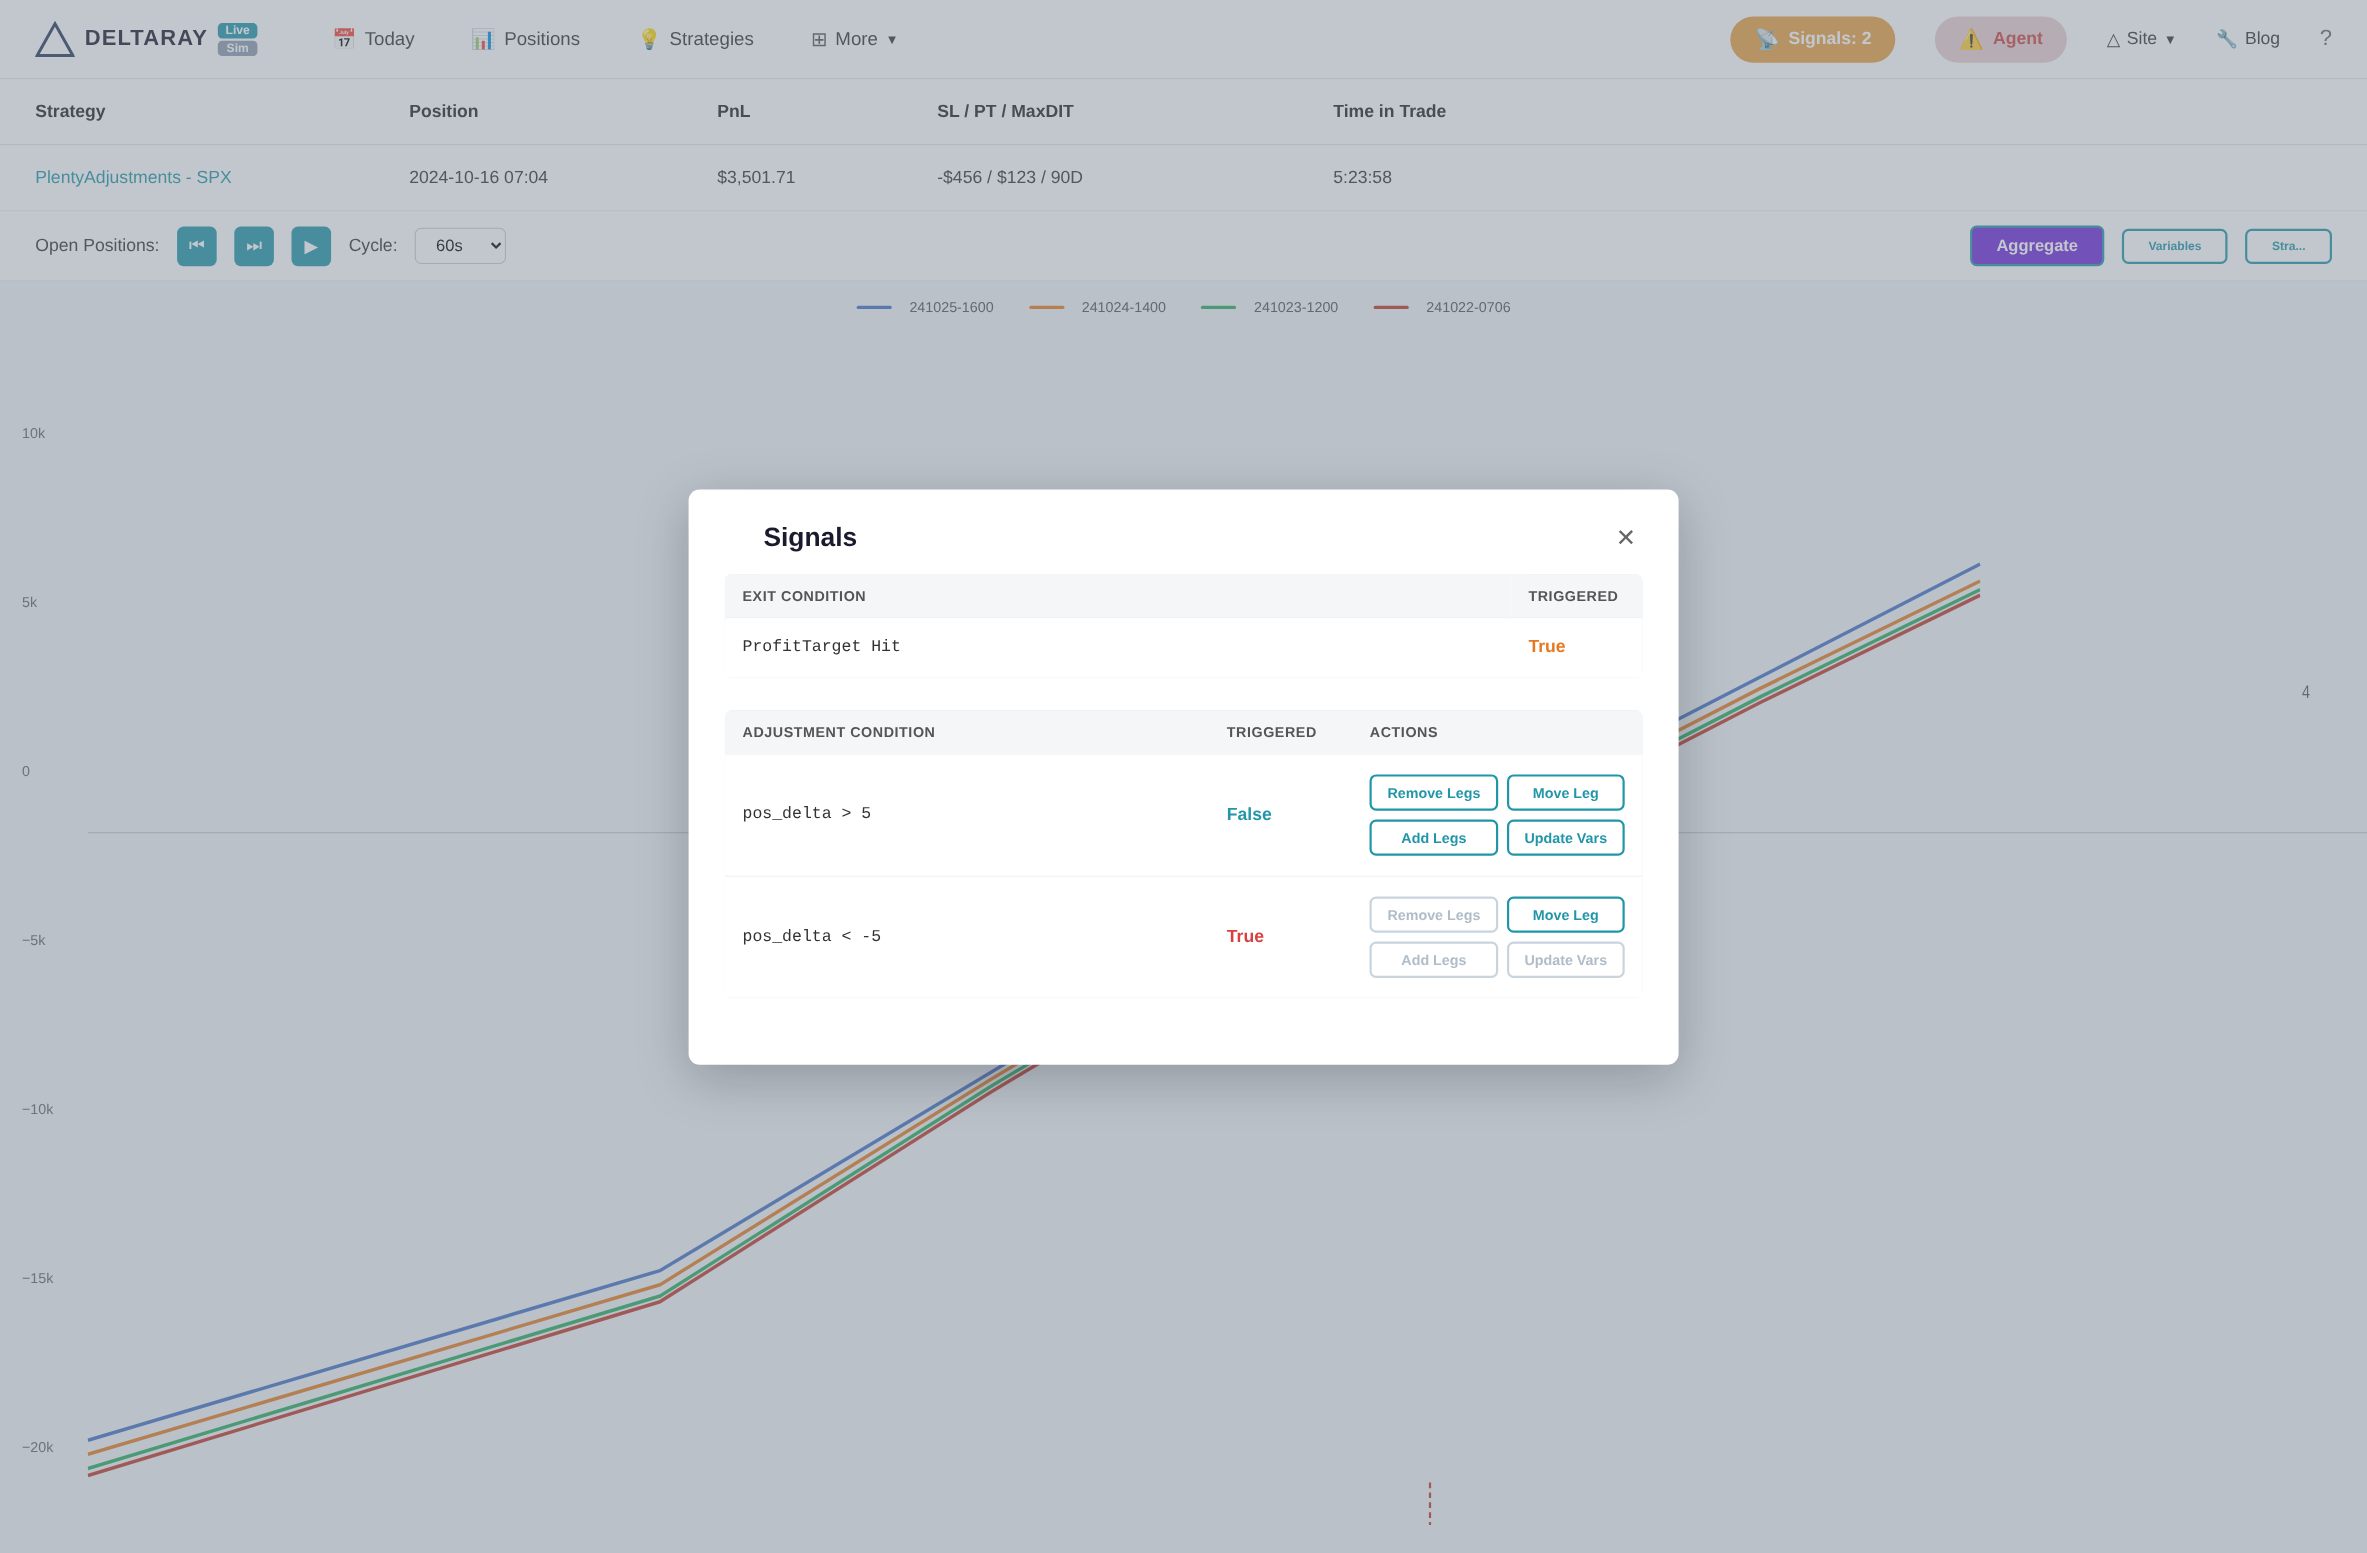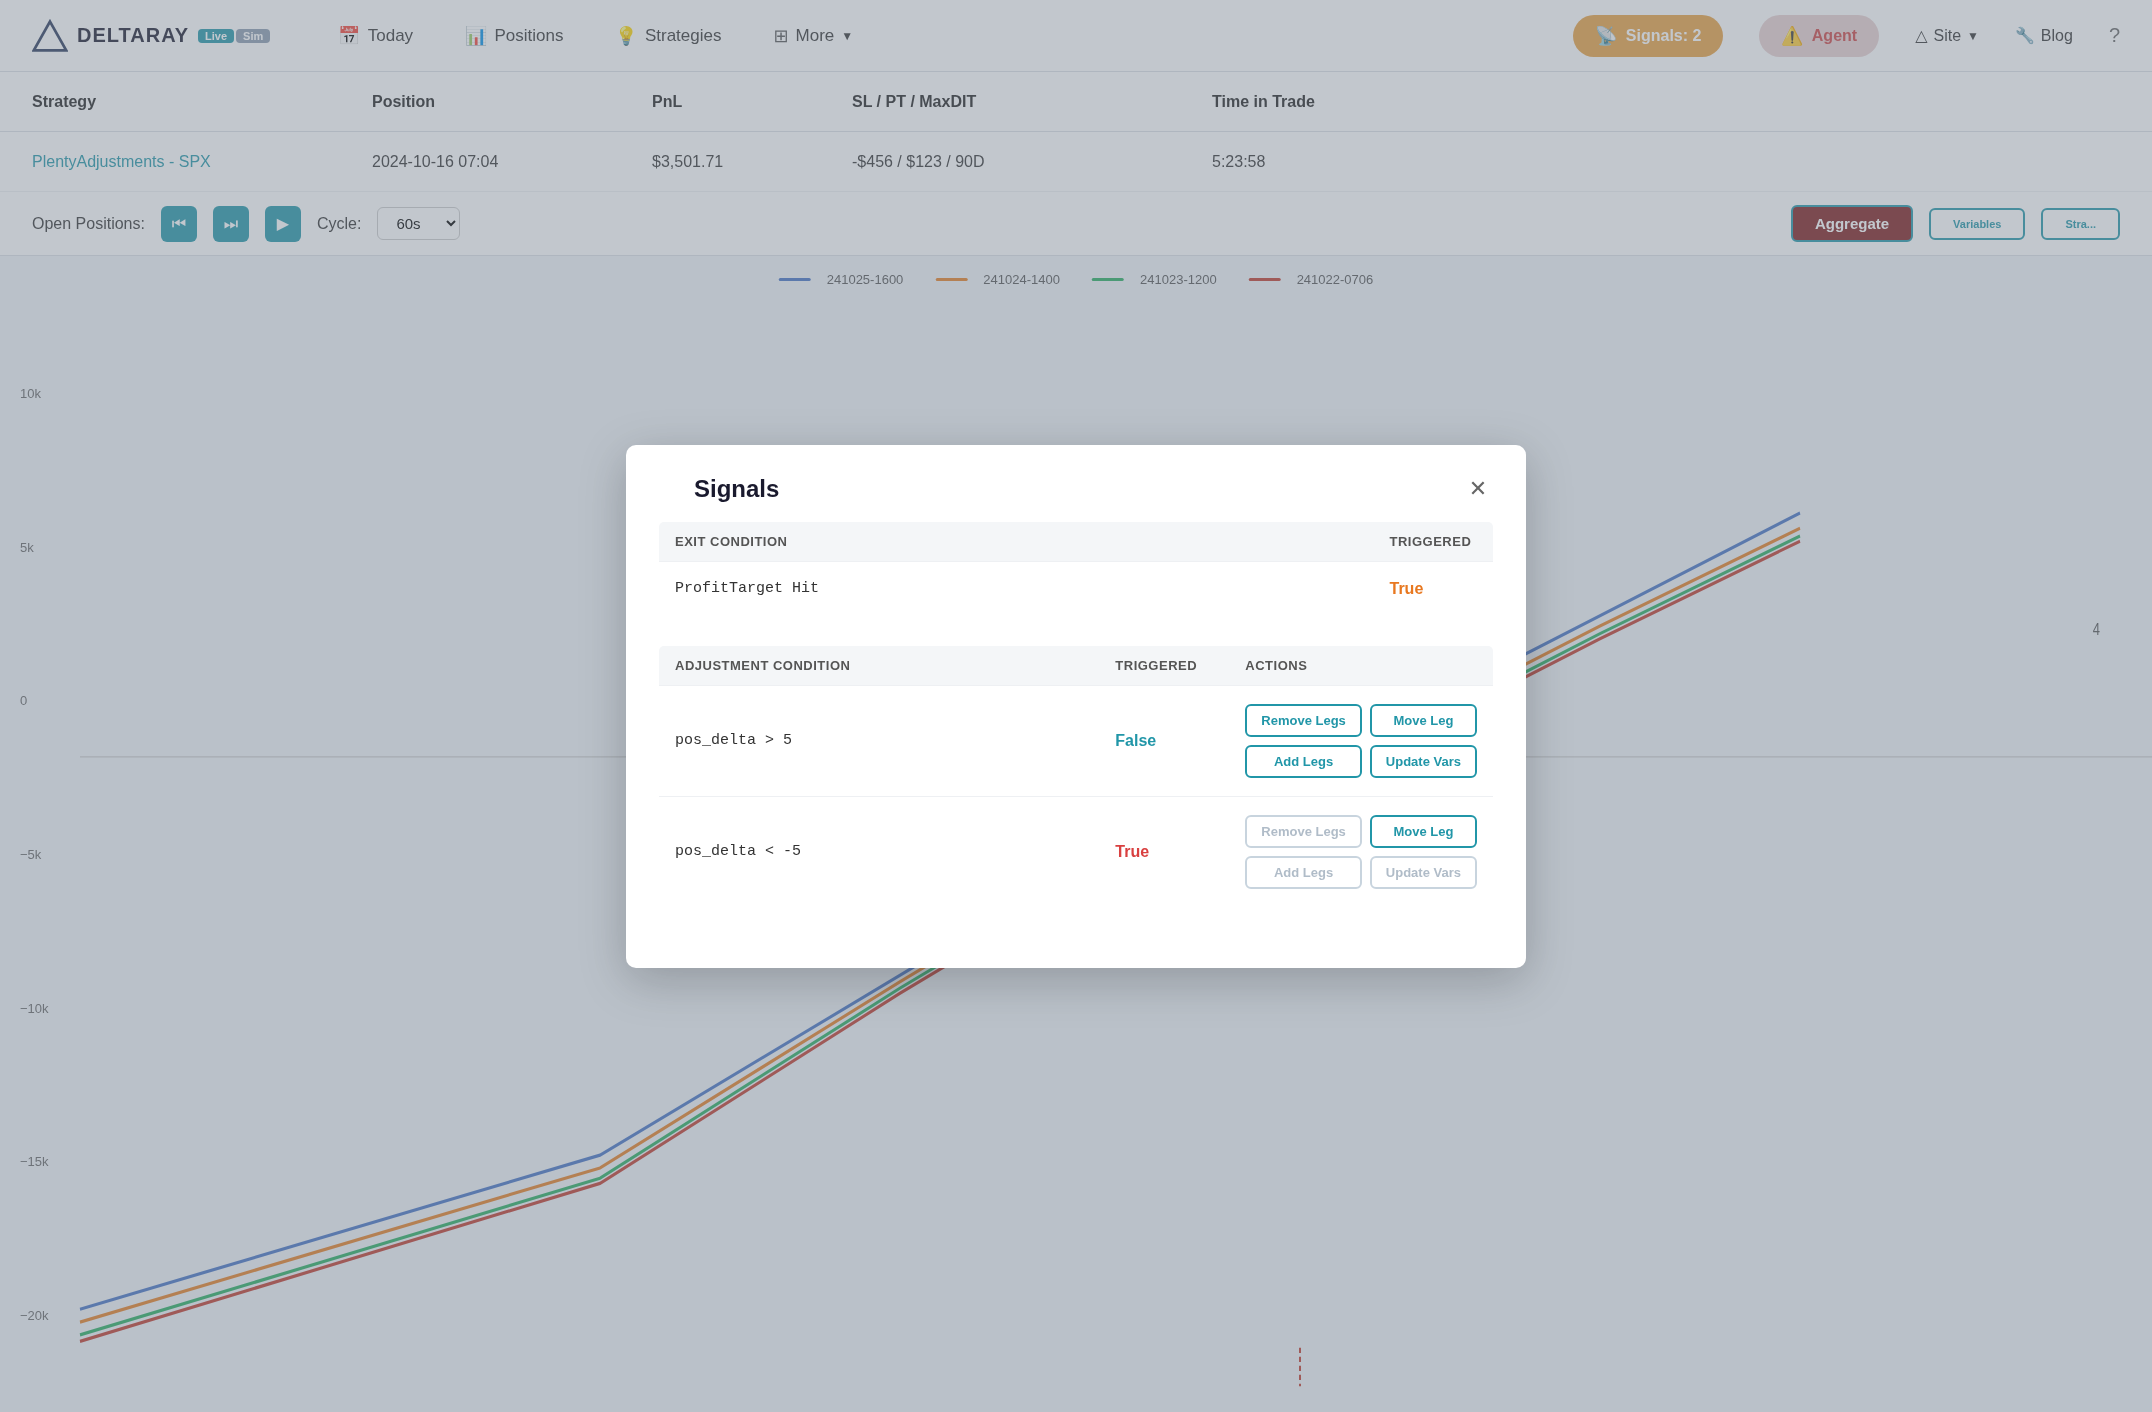--- a/index.html
+++ b/index.html
@@ -6,21 +6,21 @@
     body { font-family: -apple-system, BlinkMacSystemFont, 'Segoe UI', sans-serif; background: #e8ecef; overflow: hidden; width: 2152px; height: 1412px; }
 
     
     .navbar {
       display: flex; align-items: center; height: 72px;
       background: #fff; border-bottom: 1px solid #dde1e6; padding: 0 32px; gap: 36px;
     }
     .logo-area { display: flex; align-items: center; gap: 9px; margin-right: 24px; }
     .logo-triangle { width: 36px; height: 36px; }
     .logo-name { font-weight: 700; font-size: 20px; letter-spacing: 1px; color: #1a1a2e; }
-    .badge-group { display: flex; flex-direction: row; gap: 2px; justify-content: flex-end; }
+    .badge-group { display: flex; flex-direction: column; gap: 2px; justify-content: flex-end; }
     .badge { font-size: 11px; font-weight: 700; padding: 1px 7px; border-radius: 4px; text-align: center; }
     .badge-live { background: #2196a8; color: #fff; }
     .badge-sim { background: #8a9bb0; color: #fff; }
 
     .nav-item { display: flex; align-items: center; gap: 7px; font-size: 17px; color: #333; cursor: pointer; padding: 4px 8px; border-radius: 6px; white-space: nowrap; }
     .nav-icon { font-size: 18px; color: #555; }
 
     .nav-spacer { flex: 1; }
 
     .signals-btn {
@@ -75,21 +75,21 @@
       border: 1px solid #ccc; border-radius: 6px; padding: 6px 14px;
       font-size: 15px; background: #fff; cursor: pointer;
     }
     .ctrl-spacer { flex: 1; }
     .action-btn {
       padding: 8px 22px; border-radius: 6px; font-size: 11px; font-weight: 600; cursor: pointer;
       border: 2px solid #2196a8; color: #2196a8; background: #fff;
     }
     .action-btn-filled {
       padding: 8px 22px; border-radius: 6px; font-size: 15px; font-weight: 600; cursor: pointer;
-      border: 2px solid #2196a8; color: #fff; background: #7f1d1d;
+      border: 2px solid #2196a8; color: #fff; background: #6d28d9;
     }
 
     
     .chart-area {
       position: relative; background: #f0f4f8;
       width: 100%; height: calc(1412px - 72px - 60px - 60px - 64px);
       overflow: hidden;
     }
 
     

